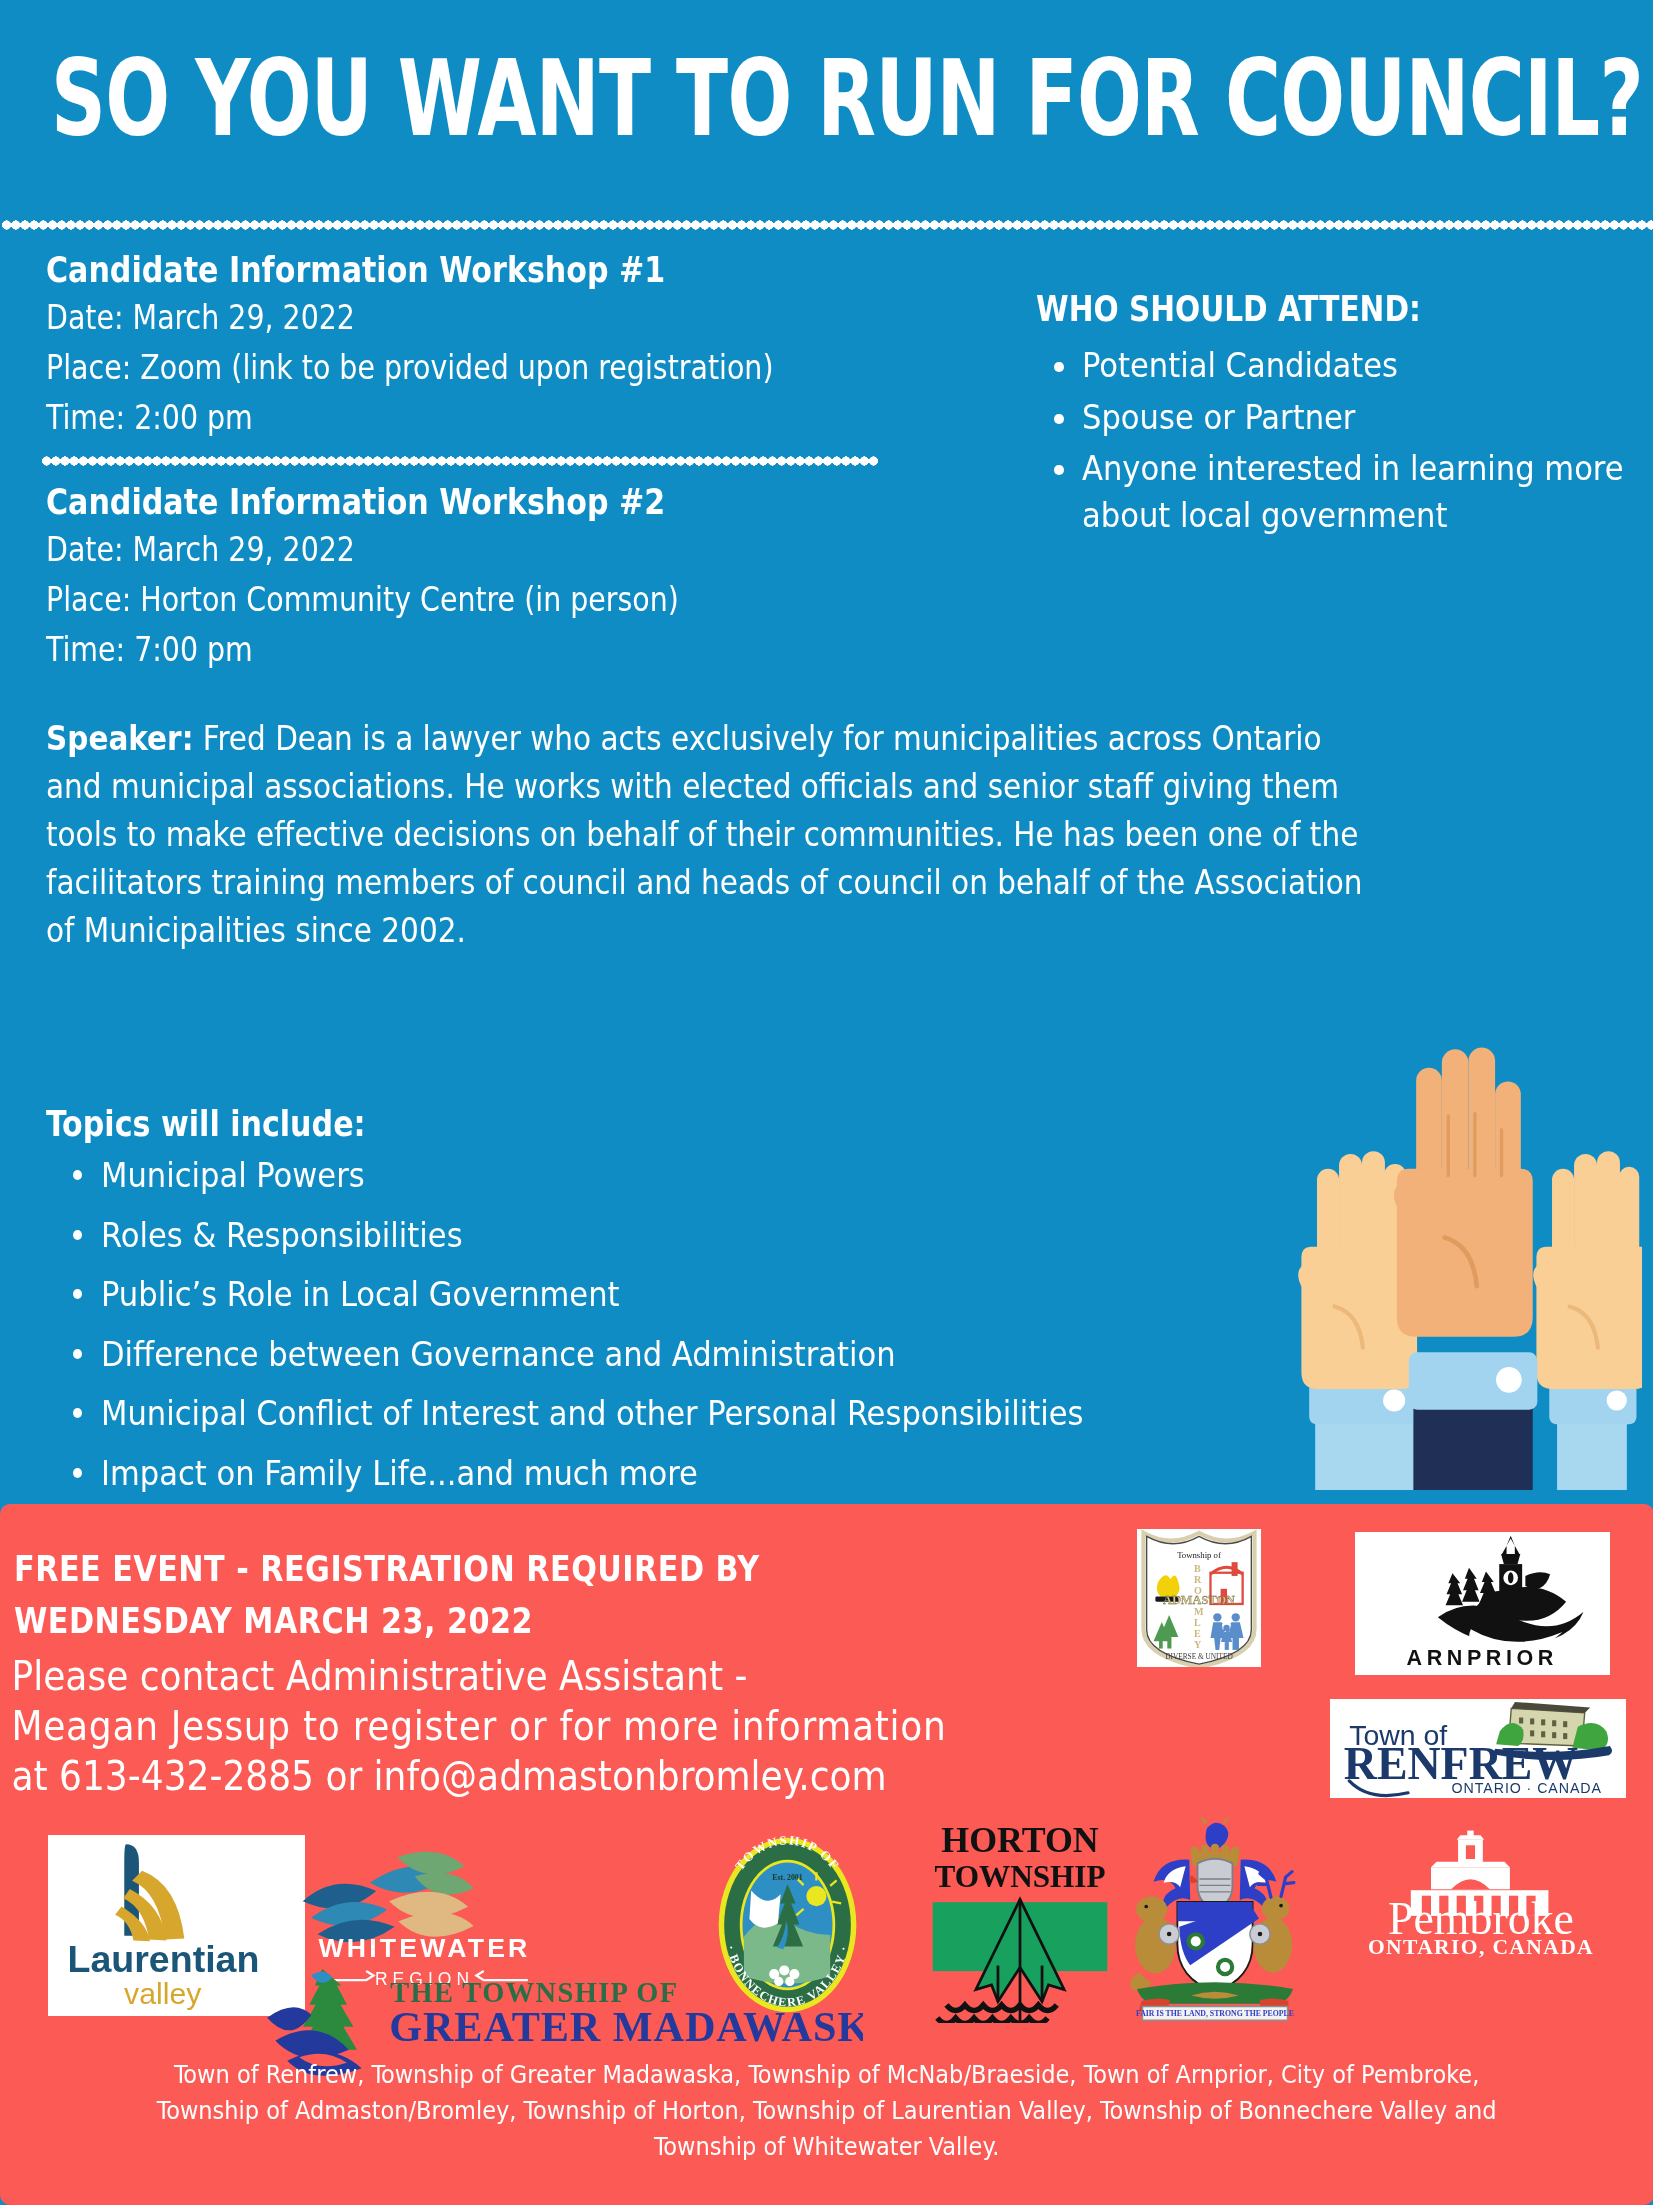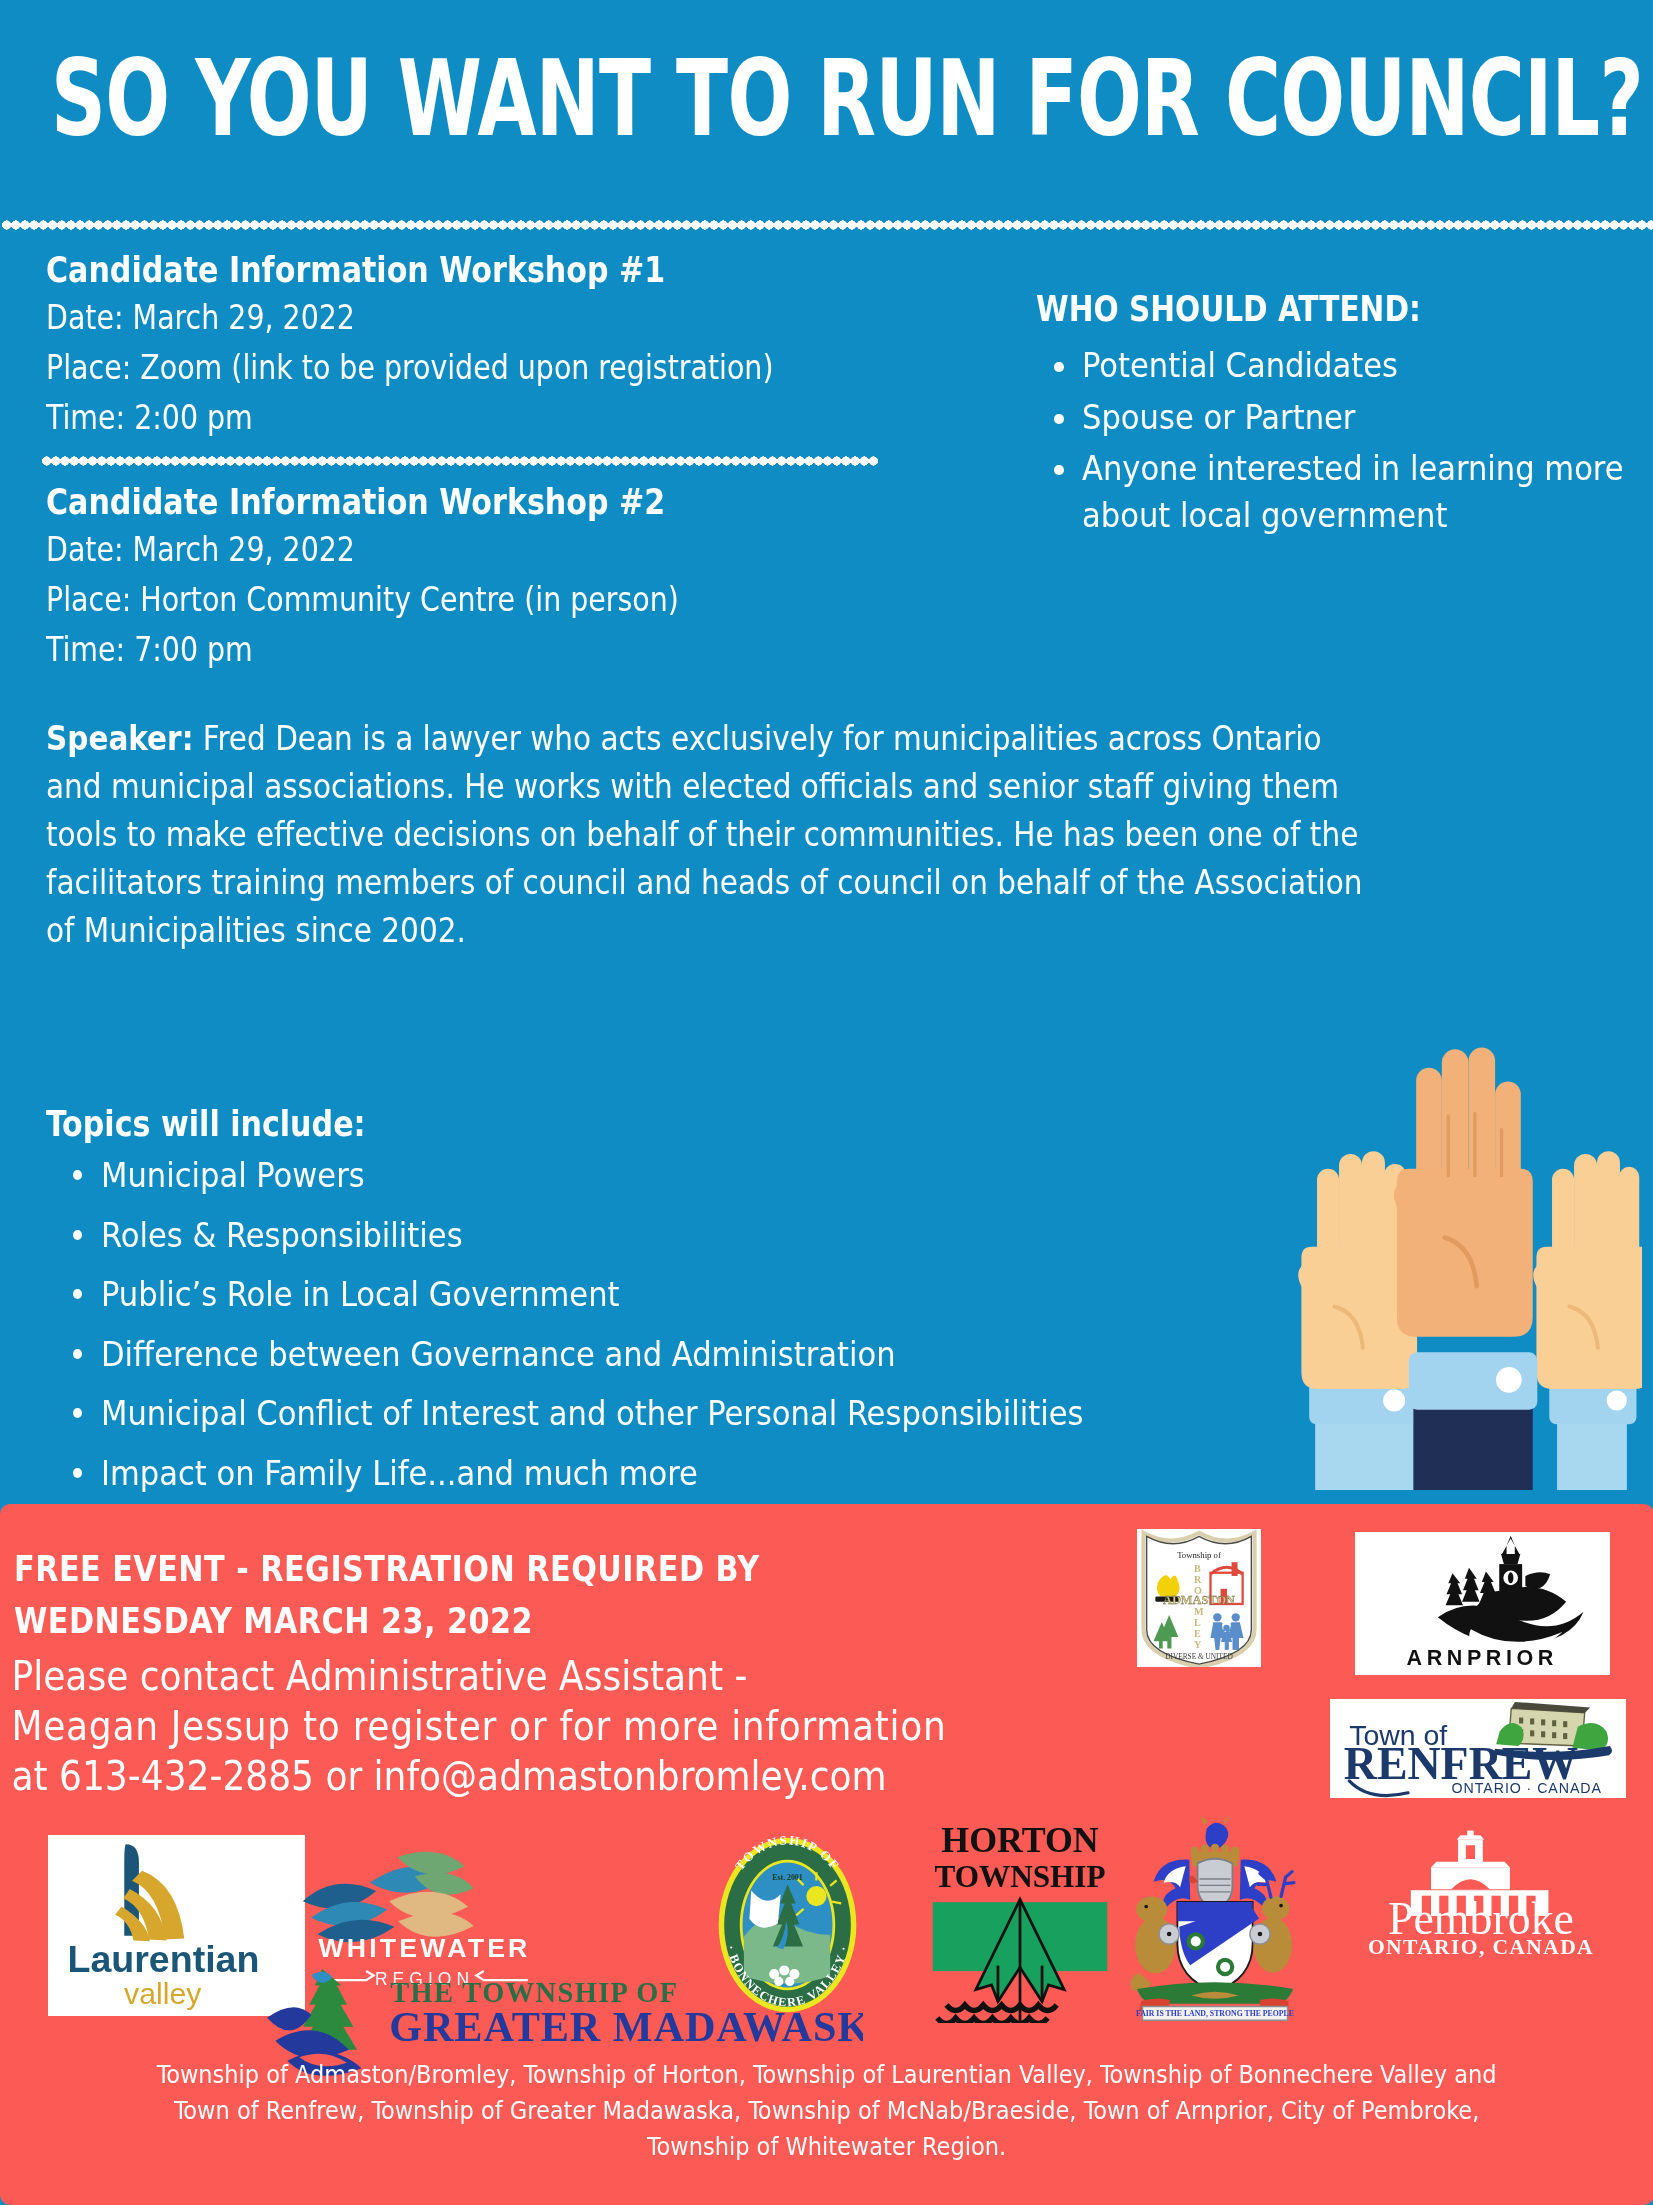--- a/index.html
+++ b/index.html
@@ -561,20 +561,20 @@
 
         <path d="M22 112 q60 -42 96 -6 q-44 64 -96 6 z" fill="#23399c"></path>
         <path d="M40 162 q90 -54 160 20 q-98 44 -160 -20 z" fill="#23399c"></path>
         <path d="M66 206 q90 -46 162 16 q-108 40 -162 -16 z" fill="#23399c"></path>
         <path d="M92 198 q56 -20 104 12 q-62 20 -104 -12 z" fill="#fb5a55"></path>
         <path d="M118 20 q26 -18 46 4 q-22 26 -46 -4 z" fill="#2d8fc4"></path>
       </svg>
     </div>
 
     <div class="footer">
+      <span>Town of Renfrew, Township of Greater Madawaska, Township of McNab/Braeside, Town of Arnprior, City of Pembroke,</span>
       <span>Township of Admaston/Bromley, Township of Horton, Township of Laurentian Valley, Township of Bonnechere Valley and</span>
-      <span>Town of Renfrew, Township of Greater Madawaska, Township of McNab/Braeside, Town of Arnprior, City of Pembroke,</span>
-      <span>Township of Whitewater Region.</span>
+      <span>Township of Whitewater Valley.</span>
     </div>
 
   </div>
 </div>
 
 
 </body></html>

